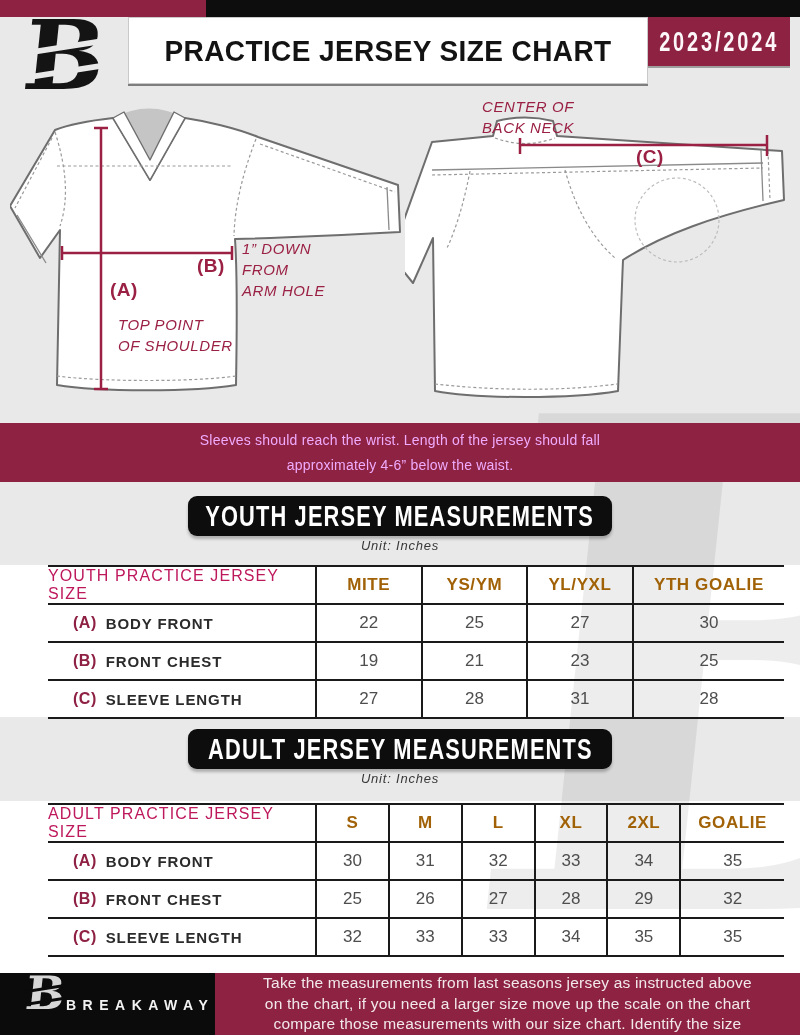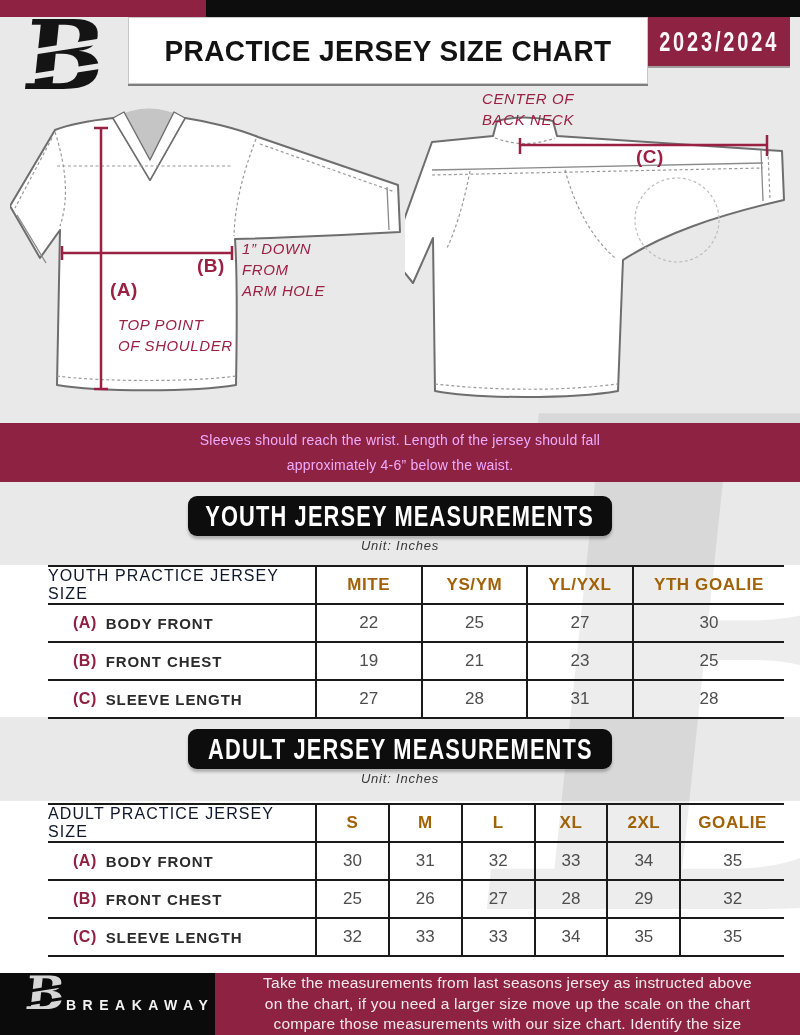--- a/index.html
+++ b/index.html
@@ -57,21 +57,21 @@
   
   .mtable{position:absolute;left:48px;width:736px;z-index:2;}
   .trow{display:flex;height:36px;border-top:2px solid var(--line);align-items:stretch;}
   .trow:last-child{border-bottom:2px solid var(--line);}
   .tcell{display:flex;align-items:center;justify-content:center;box-sizing:border-box;}
   .label-col{width:267px;justify-content:flex-start;padding-left:25px;}
   .thead .label-col{justify-content:center;padding-left:0;}
   .val-col{flex:1;border-left:2px solid var(--line);}
   .val-col.last{flex:1.45;}
   .col-head{font-weight:700;font-size:17px;letter-spacing:.6px;color:#a16207;}
-  .head-label{font-size:16px;color:#0f172a;letter-spacing:1.1px;}
+  .head-label{font-size:16px;color:#be185d;letter-spacing:1.1px;}
   .row-letter{color:#8e2043;font-weight:800;font-size:16px;margin-right:9px;letter-spacing:.5px;}
   .row-label{font-size:15px;font-weight:700;color:#2b2b2b;letter-spacing:.9px;}
   .val-col.body{font-size:17px;color:#4e4e4e;}
   .table-youth{top:565px;} .table-adult{top:803px;}
   
   .footer{position:absolute;left:0;top:973px;width:800px;height:62px;display:flex;z-index:4;}
   .footer-black{width:215px;height:100%;background:#0b0b0b;position:relative;display:flex;align-items:center;}
   .brand-text{position:absolute;left:66px;top:24px;color:#f2f2f2;font-weight:700;font-size:14px;letter-spacing:6.5px;}
   .footer-maroon{flex:1;background:var(--maroon);display:flex;flex-direction:column;
                  align-items:center;justify-content:center;}
@@ -140,21 +140,21 @@
   </svg>
 
   <div class="anno letter" style="left:110px;top:279px;">(A)</div>
   <div class="anno it" style="left:118px;top:314px;">TOP POINT
 OF SHOULDER</div>
   <div class="anno letter" style="left:197px;top:255px;">(B)</div>
   <div class="anno it" style="left:242px;top:238px;">1” DOWN
 FROM
 ARM HOLE</div>
   <div class="anno letter" style="left:636px;top:146px;">(C)</div>
-  <div class="anno it" style="left:482px;top:88px;">CENTER OF
+  <div class="anno it" style="left:482px;top:96px;">CENTER OF
 BACK NECK</div>
 
   <div class="notice">
     <div>Sleeves should reach the wrist. Length of the jersey should fall</div>
     <div>approximately 4-6” below the waist.</div>
   </div>
 
   <div class="band band-youth"></div>
   <div class="black-banner banner-youth">
     <span class="bt">YOUTH JERSEY MEASUREMENTS</span>

